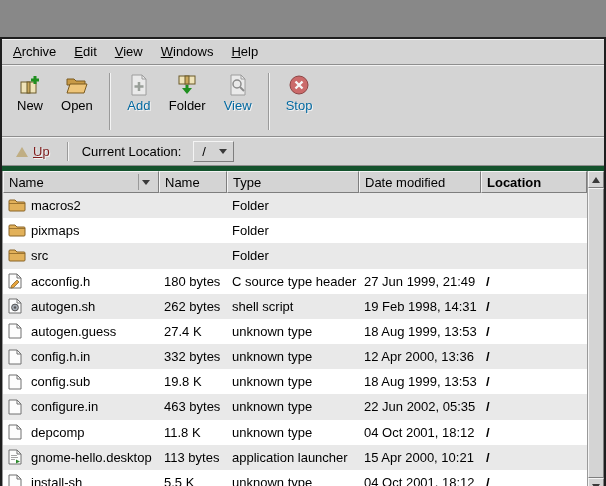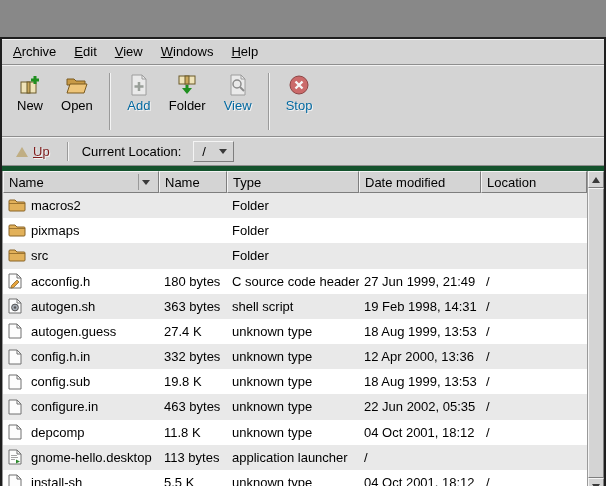--- a/index.html
+++ b/index.html
@@ -71,21 +71,21 @@
   .rows{flex:1;display:flex;flex-direction:column;overflow:hidden;background:#a16207;}
   .row{flex:1;display:flex;align-items:center;}
   .row.even{background:#e9e9e9;}
   .row.odd{background:#ffffff;}
   .cell{padding:0 5px;white-space:nowrap;overflow:hidden;height:100%;
         display:flex;align-items:center;}
   .c-name{width:156px;flex:0 0 156px;gap:5px;}
   .c-size{width:68px;flex:0 0 68px;}
   .c-type{width:132px;flex:0 0 132px;}
   .c-date{width:122px;flex:0 0 122px;}
-  .c-loc{flex:1;}
+  .c-loc{flex:1;font-weight:bold;}
   .ficon{width:18px;height:16px;display:flex;align-items:center;flex:0 0 18px;}
   .ficon svg{display:block;}
 
   
   .vscroll{width:17px;flex:0 0 17px;display:flex;flex-direction:column;
            background:#c2c2c2;border-left:1px solid #9a9a9a;}
   .sbtn{height:17px;flex:0 0 17px;background:#d4d4d4;display:flex;align-items:center;justify-content:center;}
   .strough{flex:1;display:flex;flex-direction:column;padding:0;}
   .sthumb{flex:1;background:#d4d4d4;}
   .tri-up-s{width:0;height:0;border-left:4px solid transparent;border-right:4px solid transparent;
@@ -270,37 +270,37 @@
               <span class="ficon">
                 <svg width="14" height="16" viewBox="0 0 14 16">
                   <path d="M1 1 h8 l4 4 v10 H1 z" fill="#fdfdfd" stroke="#707070"></path>
                   <path d="M9 1 v4 h4" fill="none" stroke="#707070"></path>
                   <path d="M3.5 12.5 l5.5 -5.5 2 2 -5.5 5.5 -2.6 .6 z" fill="#e8a33a" stroke="#7a5a20" stroke-width="0.7"></path>
                 </svg>
               </span>
               <span>acconfig.h</span>
             </div>
             <div class="cell c-size">180 bytes</div>
-            <div class="cell c-type">C source code header</div>
+            <div class="cell c-type">C source type header</div>
             <div class="cell c-date">27 Jun 1999, 21:49</div>
             <div class="cell c-loc">/</div>
           </div>
           <div class="row even">
             <div class="cell c-name">
               <span class="ficon">
                 <svg width="14" height="16" viewBox="0 0 14 16">
                   <path d="M1 1 h8 l4 4 v10 H1 z" fill="#fdfdfd" stroke="#707070"></path>
                   <path d="M9 1 v4 h4" fill="none" stroke="#707070"></path>
                   <circle cx="7" cy="9.5" r="3.4" fill="#a7adb5" stroke="#555"></circle>
                   <circle cx="7" cy="9.5" r="1.2" fill="#555"></circle>
                 </svg>
               </span>
               <span>autogen.sh</span>
             </div>
-            <div class="cell c-size">363 bytes</div>
+            <div class="cell c-size">262 bytes</div>
             <div class="cell c-type">shell script</div>
             <div class="cell c-date">19 Feb 1998, 14:31</div>
             <div class="cell c-loc">/</div>
           </div>
           <div class="row odd">
             <div class="cell c-name">
               <span class="ficon">
                 <svg width="14" height="16" viewBox="0 0 14 16">
                   <path d="M1 1 h8 l4 4 v10 H1 z" fill="#fdfdfd" stroke="#707070"></path>
                   <path d="M9 1 v4 h4" fill="none" stroke="#707070"></path>
@@ -380,20 +380,21 @@
                   <path d="M1 1 h8 l4 4 v10 H1 z" fill="#fdfdfd" stroke="#707070"></path>
                   <path d="M9 1 v4 h4" fill="none" stroke="#707070"></path>
                   <path d="M3 6.5 h6 M3 8.5 h7 M3 10.5 h4" stroke="#9a9a9a" stroke-width="0.9"></path>
                   <path d="M8 10.5 l4 2 -4 2 z" fill="#2e8b2e"></path>
                 </svg>
               </span>
               <span>gnome-hello.desktop</span>
             </div>
             <div class="cell c-size">113 bytes</div>
             <div class="cell c-type">application launcher</div>
+            <div class="cell c-date">15 Apr 2000, 10:21</div>
             <div class="cell c-loc">/</div>
           </div>
           <div class="row odd">
             <div class="cell c-name">
               <span class="ficon">
                 <svg width="14" height="16" viewBox="0 0 14 16">
                   <path d="M1 1 h8 l4 4 v10 H1 z" fill="#fdfdfd" stroke="#707070"></path>
                   <path d="M9 1 v4 h4" fill="none" stroke="#707070"></path>
                 </svg>
               </span>

